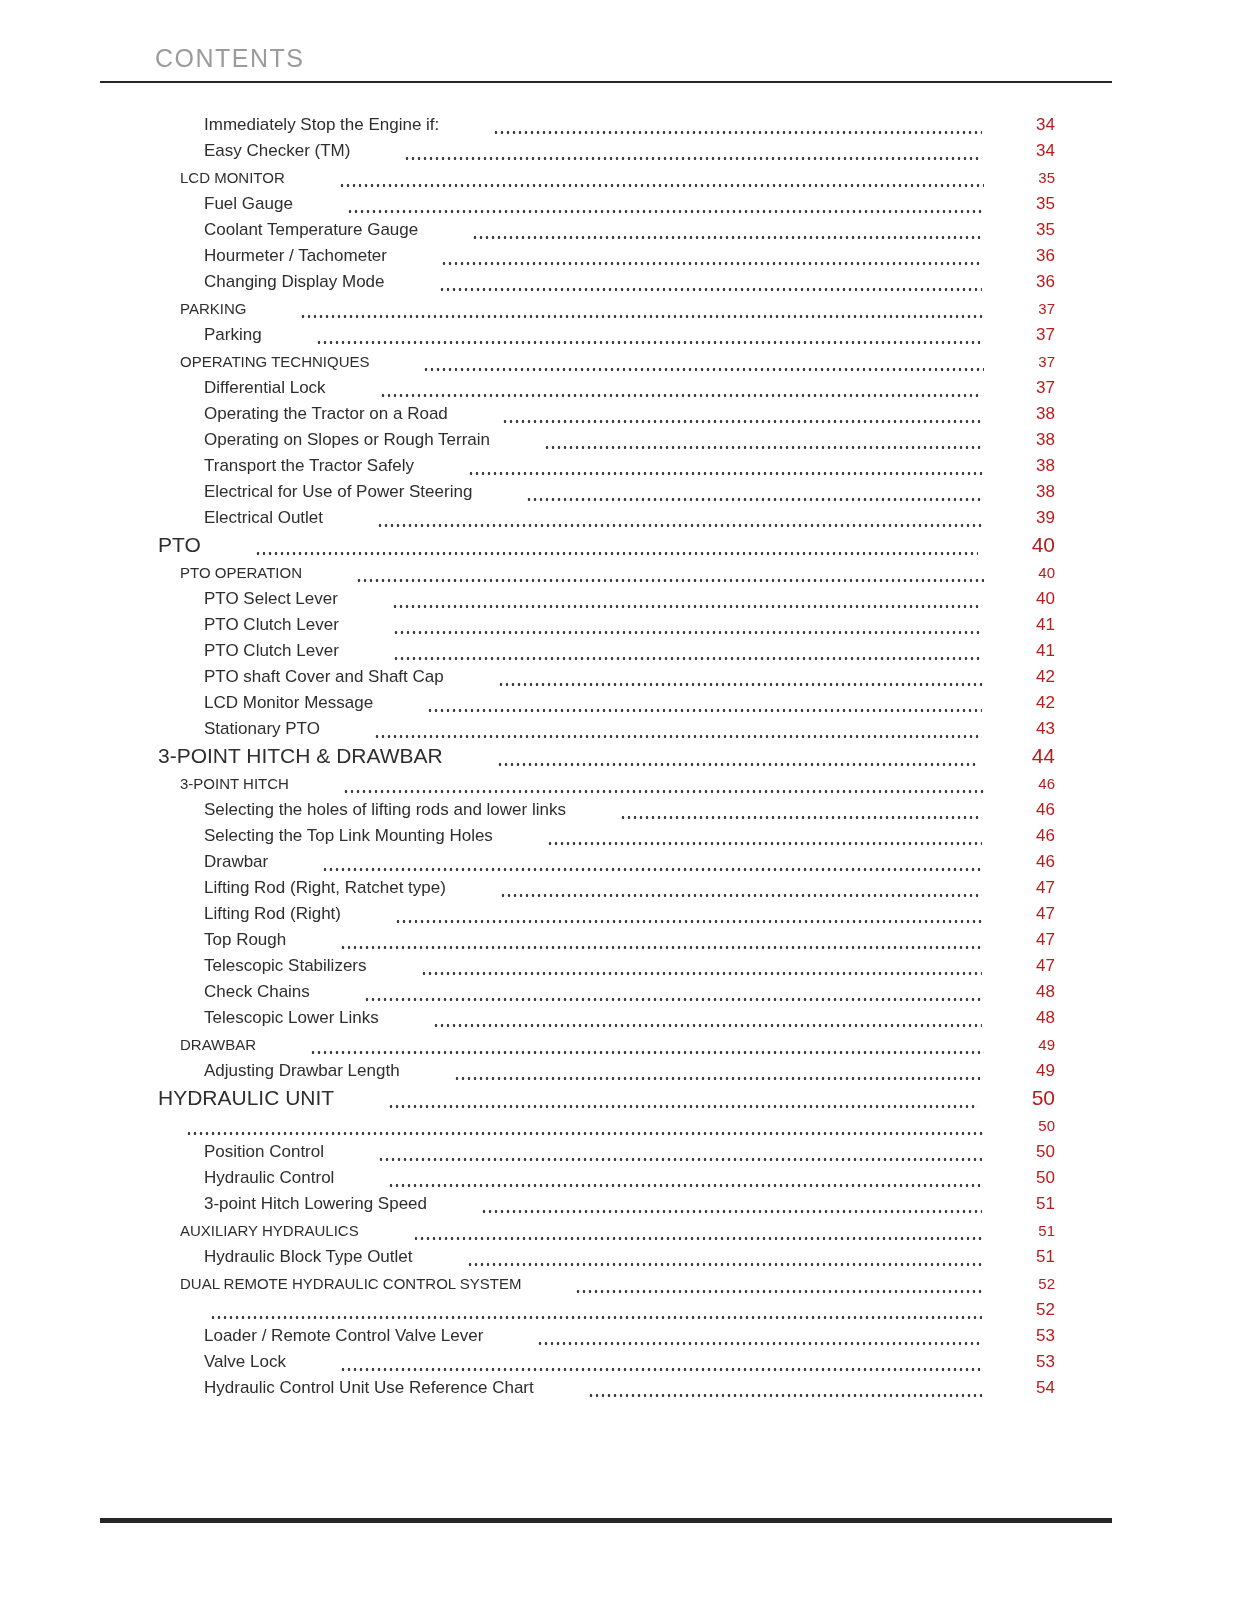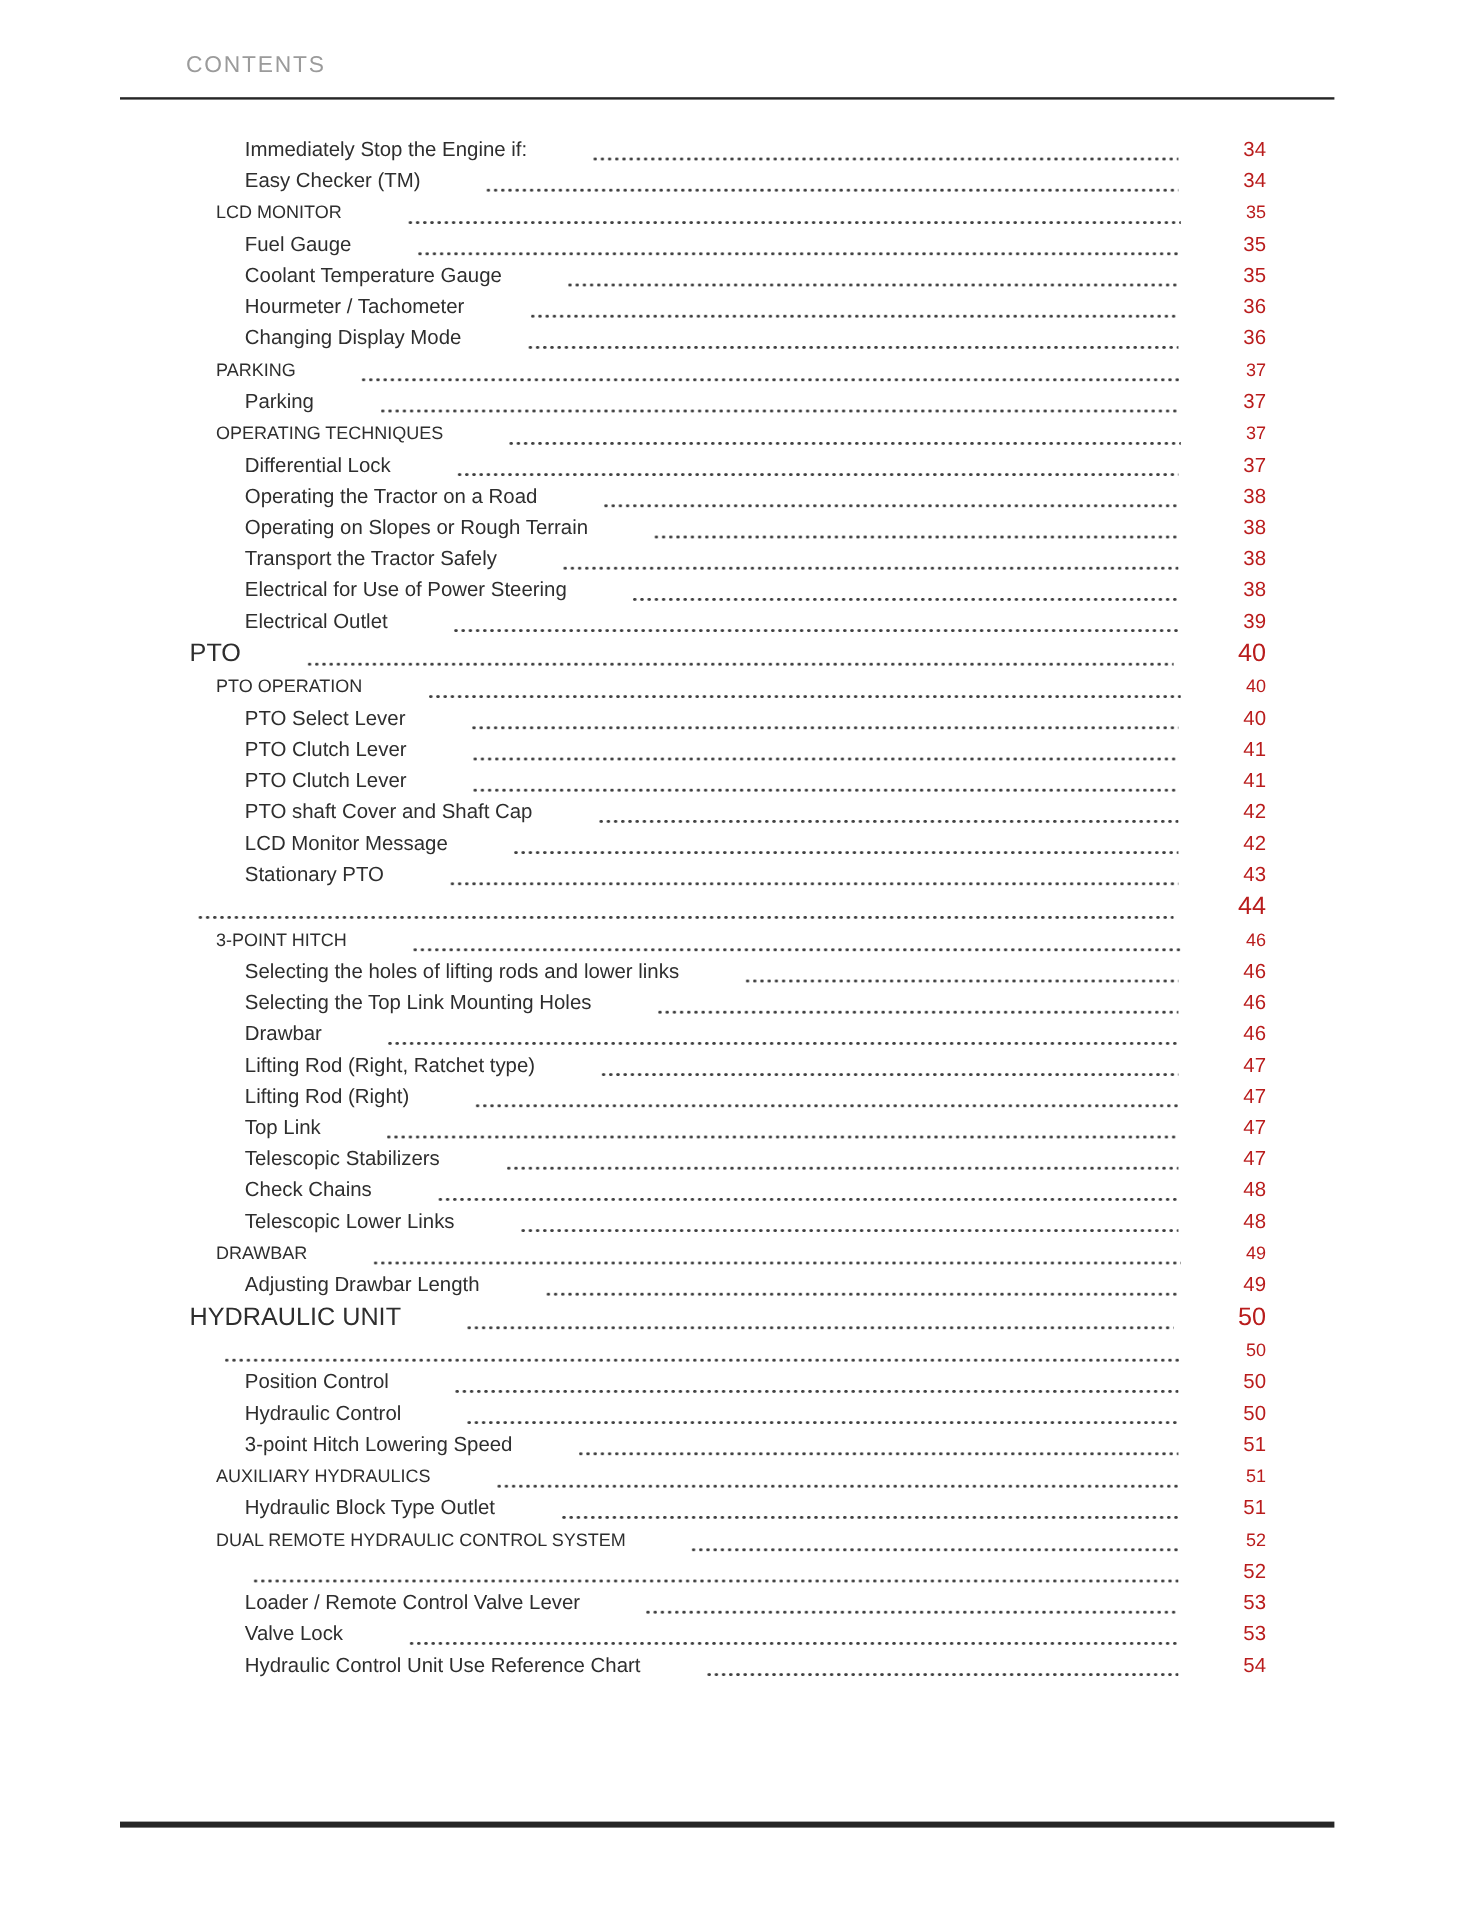--- a/index.html
+++ b/index.html
@@ -13,21 +13,21 @@
     height: 1600px;
     background: #ffffff;
     font-family: "Liberation Sans", sans-serif;
     color: #2e2e2e;
     overflow: hidden;
   }
   .header-title {
     position: absolute;
     left: 155px;
     top: 44px;
-    font-size: 19px;
+    font-size: 25px;
     letter-spacing: 1.5px;
     color: #9b9b9b;
     font-weight: 400;
   }
   .rule {
     position: absolute;
     left: 100px;
     width: 1012px;
     background: #262626;
   }
@@ -210,20 +210,21 @@
     <span class="toc-title">LCD Monitor Message</span>
     <span class="toc-leader"></span>
     <span class="toc-page">42</span>
   </div>
       <div class="toc-row level-3">
     <span class="toc-title">Stationary PTO</span>
     <span class="toc-leader"></span>
     <span class="toc-page">43</span>
   </div>
       <div class="toc-row level-1">
+    <span class="toc-title">3-POINT HITCH &amp; DRAWBAR</span>
     <span class="toc-leader"></span>
     <span class="toc-page">44</span>
   </div>
       <div class="toc-row level-2">
     <span class="toc-title">3-POINT HITCH</span>
     <span class="toc-leader"></span>
     <span class="toc-page">46</span>
   </div>
       <div class="toc-row level-3">
     <span class="toc-title">Selecting the holes of lifting rods and lower links</span>
@@ -244,21 +245,21 @@
     <span class="toc-title">Lifting Rod (Right, Ratchet type)</span>
     <span class="toc-leader"></span>
     <span class="toc-page">47</span>
   </div>
       <div class="toc-row level-3">
     <span class="toc-title">Lifting Rod (Right)</span>
     <span class="toc-leader"></span>
     <span class="toc-page">47</span>
   </div>
       <div class="toc-row level-3">
-    <span class="toc-title">Top Link</span>
+    <span class="toc-title">Top Rough</span>
     <span class="toc-leader"></span>
     <span class="toc-page">47</span>
   </div>
       <div class="toc-row level-3">
     <span class="toc-title">Telescopic Stabilizers</span>
     <span class="toc-leader"></span>
     <span class="toc-page">47</span>
   </div>
       <div class="toc-row level-3">
     <span class="toc-title">Check Chains</span>

